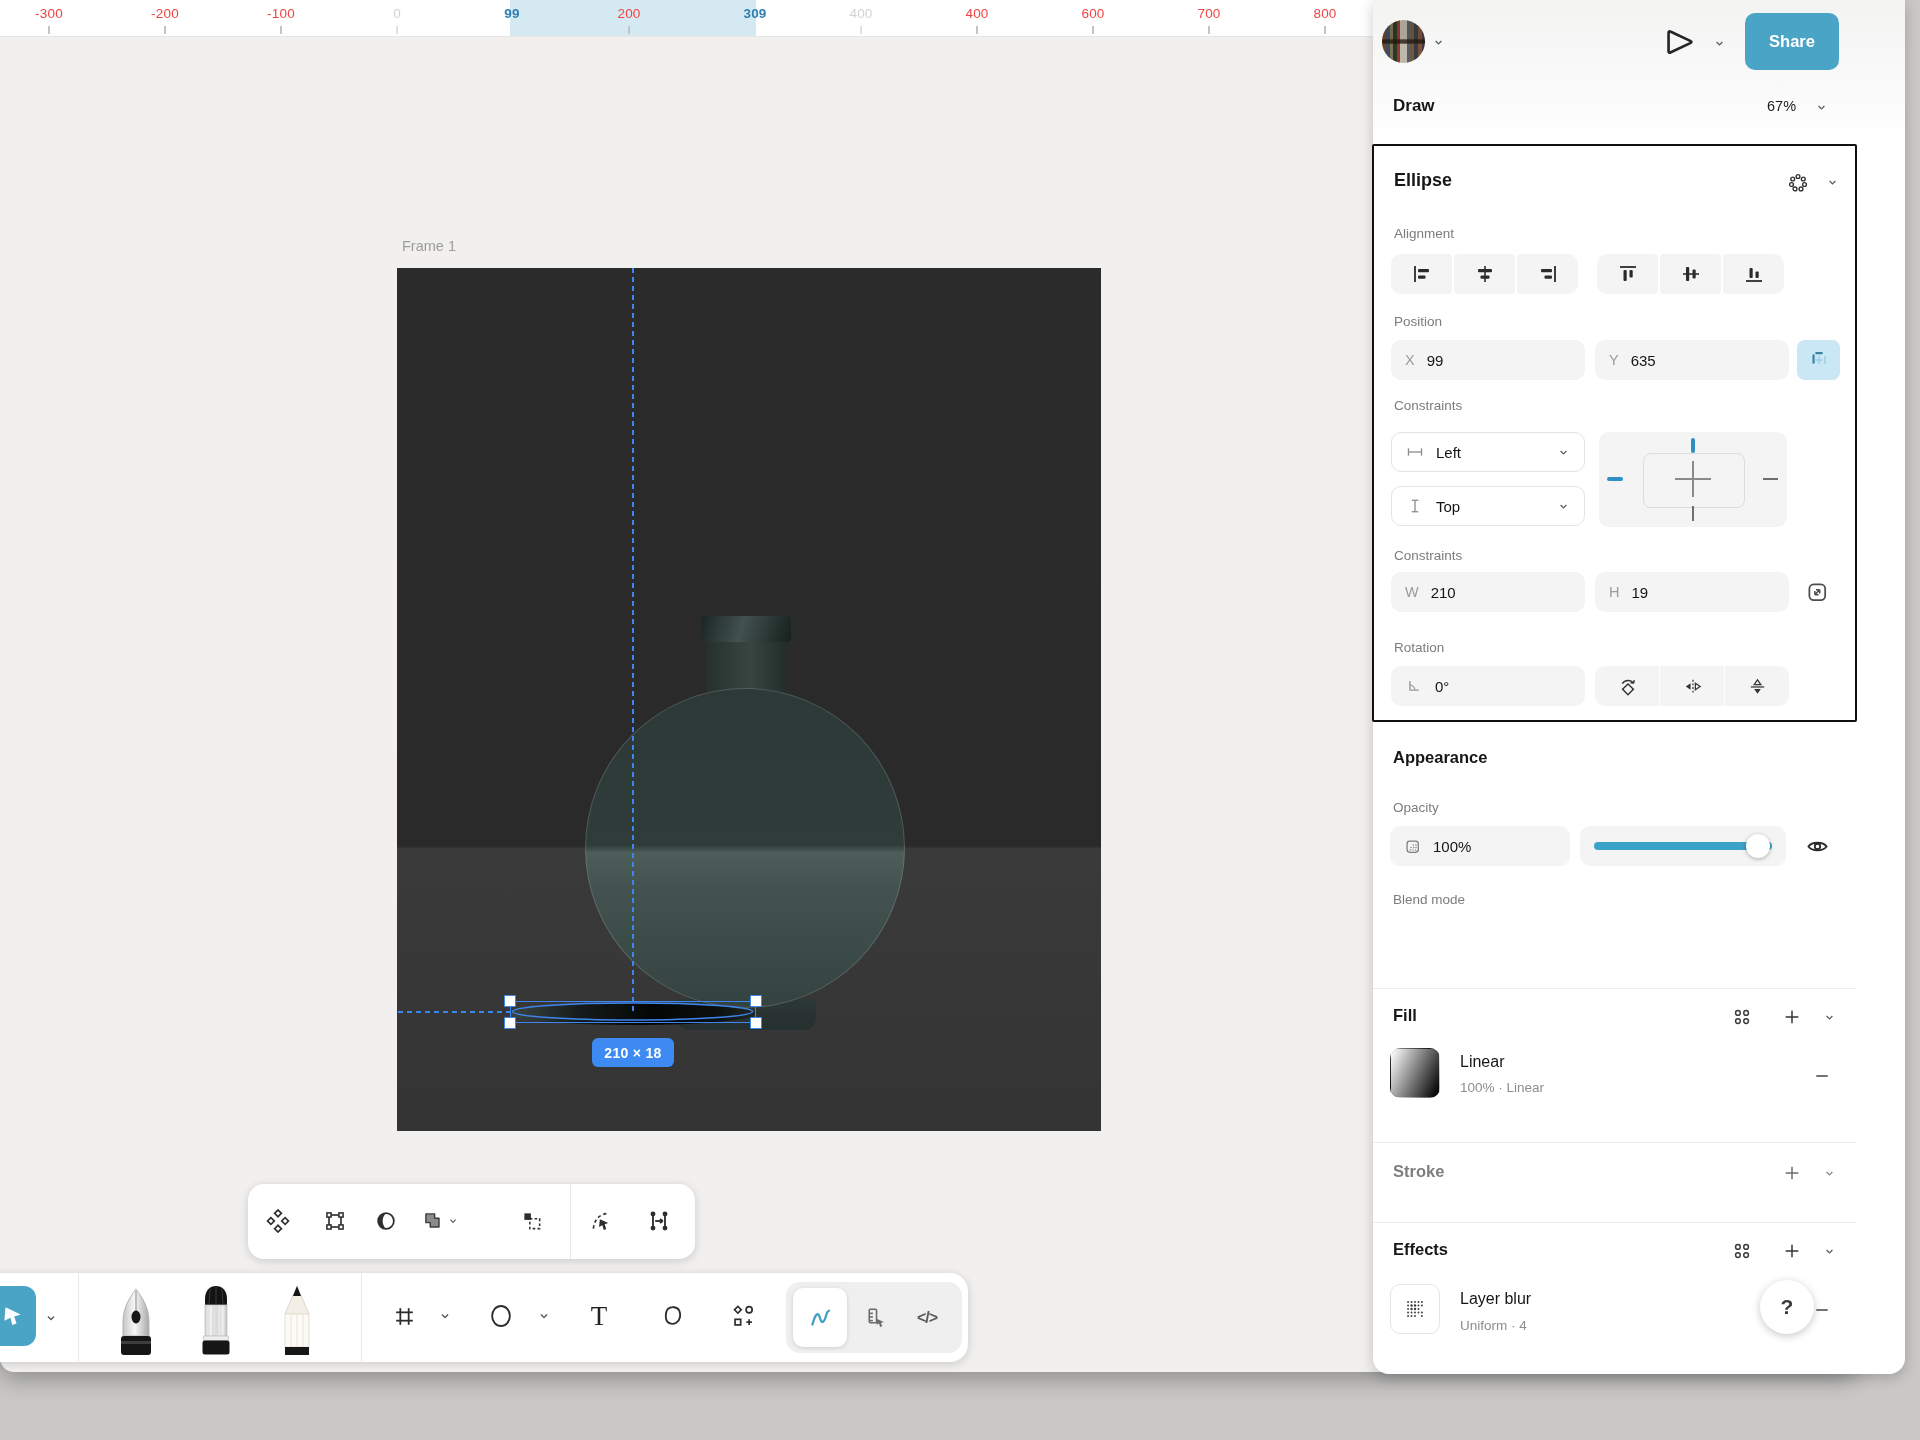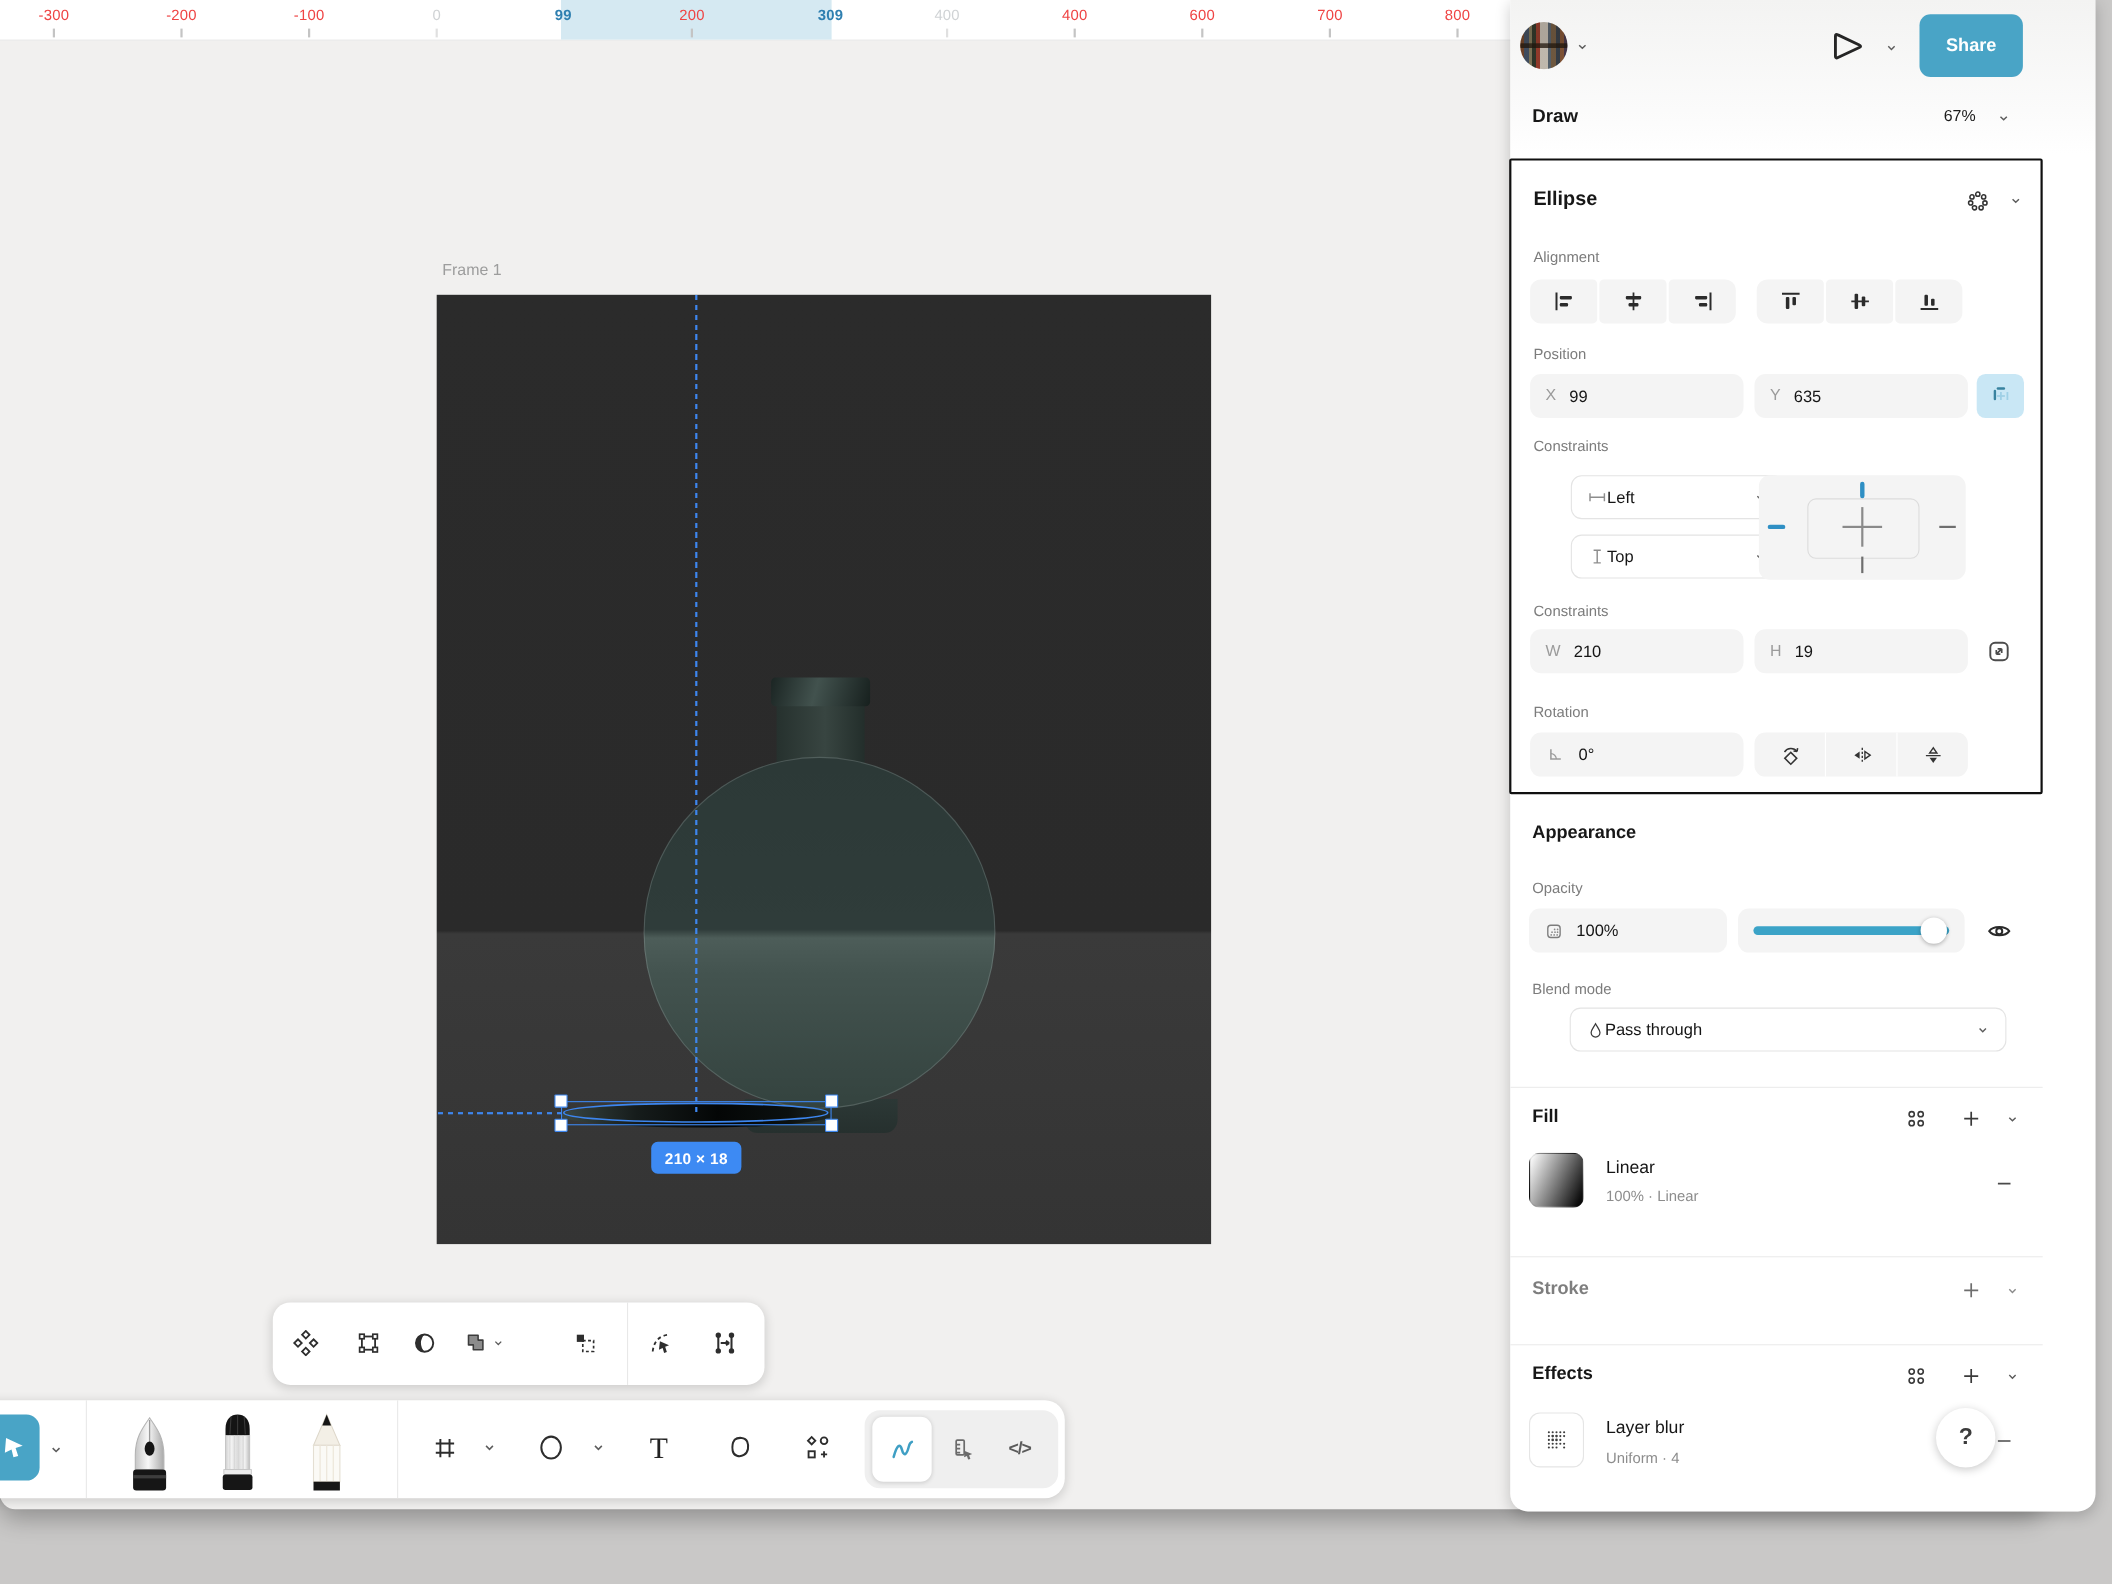--- a/index.html
+++ b/index.html
@@ -66,21 +66,21 @@
 
   
   #panel{position:absolute;left:1373px;top:0;width:484px;height:1374px;border-radius:0 0 16px 16px;
          background:linear-gradient(180deg,#f3f3f2 0px,#fcfcfc 112px,#ffffff 140px);box-shadow:0 4px 14px rgba(0,0,0,.2);padding-left:48px;}
   .ptitle{position:absolute;left:20px;font-size:16.5px;font-weight:700;color:#171717;}
   .plabel{position:absolute;left:20px;font-size:13.5px;color:#7c7c7c;}
   .field{position:absolute;height:40px;background:#f4f4f4;border-radius:10px;display:flex;align-items:center;padding:0 14px;box-sizing:border-box;gap:12px;}
   .field .k{color:#9b9b9b;font-size:14.5px;}
   .field .v{color:#151515;font-size:15px;}
   .dd{position:absolute;height:40px;background:#fff;border:1px solid #e4e4e4;border-radius:10px;display:flex;align-items:center;
-      padding:0 14px;box-sizing:border-box;margin-left:37px;}
+      padding:0 14px;box-sizing:border-box;gap:12px;}
   .dd .v{color:#151515;font-size:15px;flex:1;}
   .iconbtn{position:absolute;display:flex;align-items:center;justify-content:center;}
   svg{display:block;}
   .hdr-ico{position:absolute;width:26px;height:26px;display:flex;align-items:center;justify-content:center;}
   #black-card{position:absolute;left:-1px;top:144px;width:485px;height:578px;border:2.5px solid #101010;box-sizing:border-box;border-radius:2px;}
   .alignbtn{position:absolute;top:0;width:61px;height:40px;background:#f4f4f4;display:flex;align-items:center;justify-content:center;}
   .divider{position:absolute;left:0;width:484px;height:1px;background:#ececec;}
   #share-btn{position:absolute;left:372px;top:13px;width:94px;height:57px;border-radius:10px;background:#49a4c6;
              display:flex;align-items:center;justify-content:center;color:#fff;font-size:16.5px;font-weight:700;}
   #avatar{position:absolute;left:9px;top:20px;width:43px;height:43px;border-radius:50%;overflow:hidden;
@@ -557,29 +557,20 @@
         <div class="slider-track"></div>
         <div class="slider-knob"></div>
       </div>
       <div class="iconbtn" style="left:430px;top:832px;width:28px;height:28px">
         <svg width="25" height="25" viewBox="0 0 22 22">
           <path d="M3,11 C6,6.6 16,6.6 19,11 C16,15.4 6,15.4 3,11 Z" fill="none" stroke="#2a2a2a" stroke-width="1.6"></path>
           <circle cx="11" cy="11" r="2.4" fill="none" stroke="#2a2a2a" stroke-width="1.6"></circle>
         </svg>
       </div>
       <div class="plabel" style="top:892px">Blend mode</div>
-      <div class="dd" style="left:17px;top:916px;width:397px">
-        <svg width="17" height="17" viewBox="0 0 22 22">
-          <path d="M11,3.5 C8.6,8 5.8,11 5.8,13.9 a5.2,5.2 0 0 0 10.4,0 C16.2,11 13.4,8 11,3.5 Z" fill="none" stroke="#3a3a3a" stroke-width="1.5"></path>
-        </svg>
-        <span class="v">Pass through</span>
-        <svg width="13" height="13" viewBox="0 0 18 18">
-          <polyline points="5,7 9,11 13,7" fill="none" stroke="#5c5c5c" stroke-width="1.8"></polyline>
-        </svg>
-      </div>
 
       <div class="divider" style="top:988px"></div>
       <div class="ptitle" style="top:1006px">Fill</div>
       <div class="hdr-ico" style="left:356px;top:1004px">
         <svg width="20" height="20" viewBox="0 0 22 22">
           <g fill="none" stroke="#3a3a3a" stroke-width="1.6">
             <circle cx="6.5" cy="6.5" r="2.6"></circle>
               <circle cx="15.5" cy="6.5" r="2.6"></circle>
             <circle cx="6.5" cy="15.5" r="2.6"></circle>
               <circle cx="15.5" cy="15.5" r="2.6"></circle>

